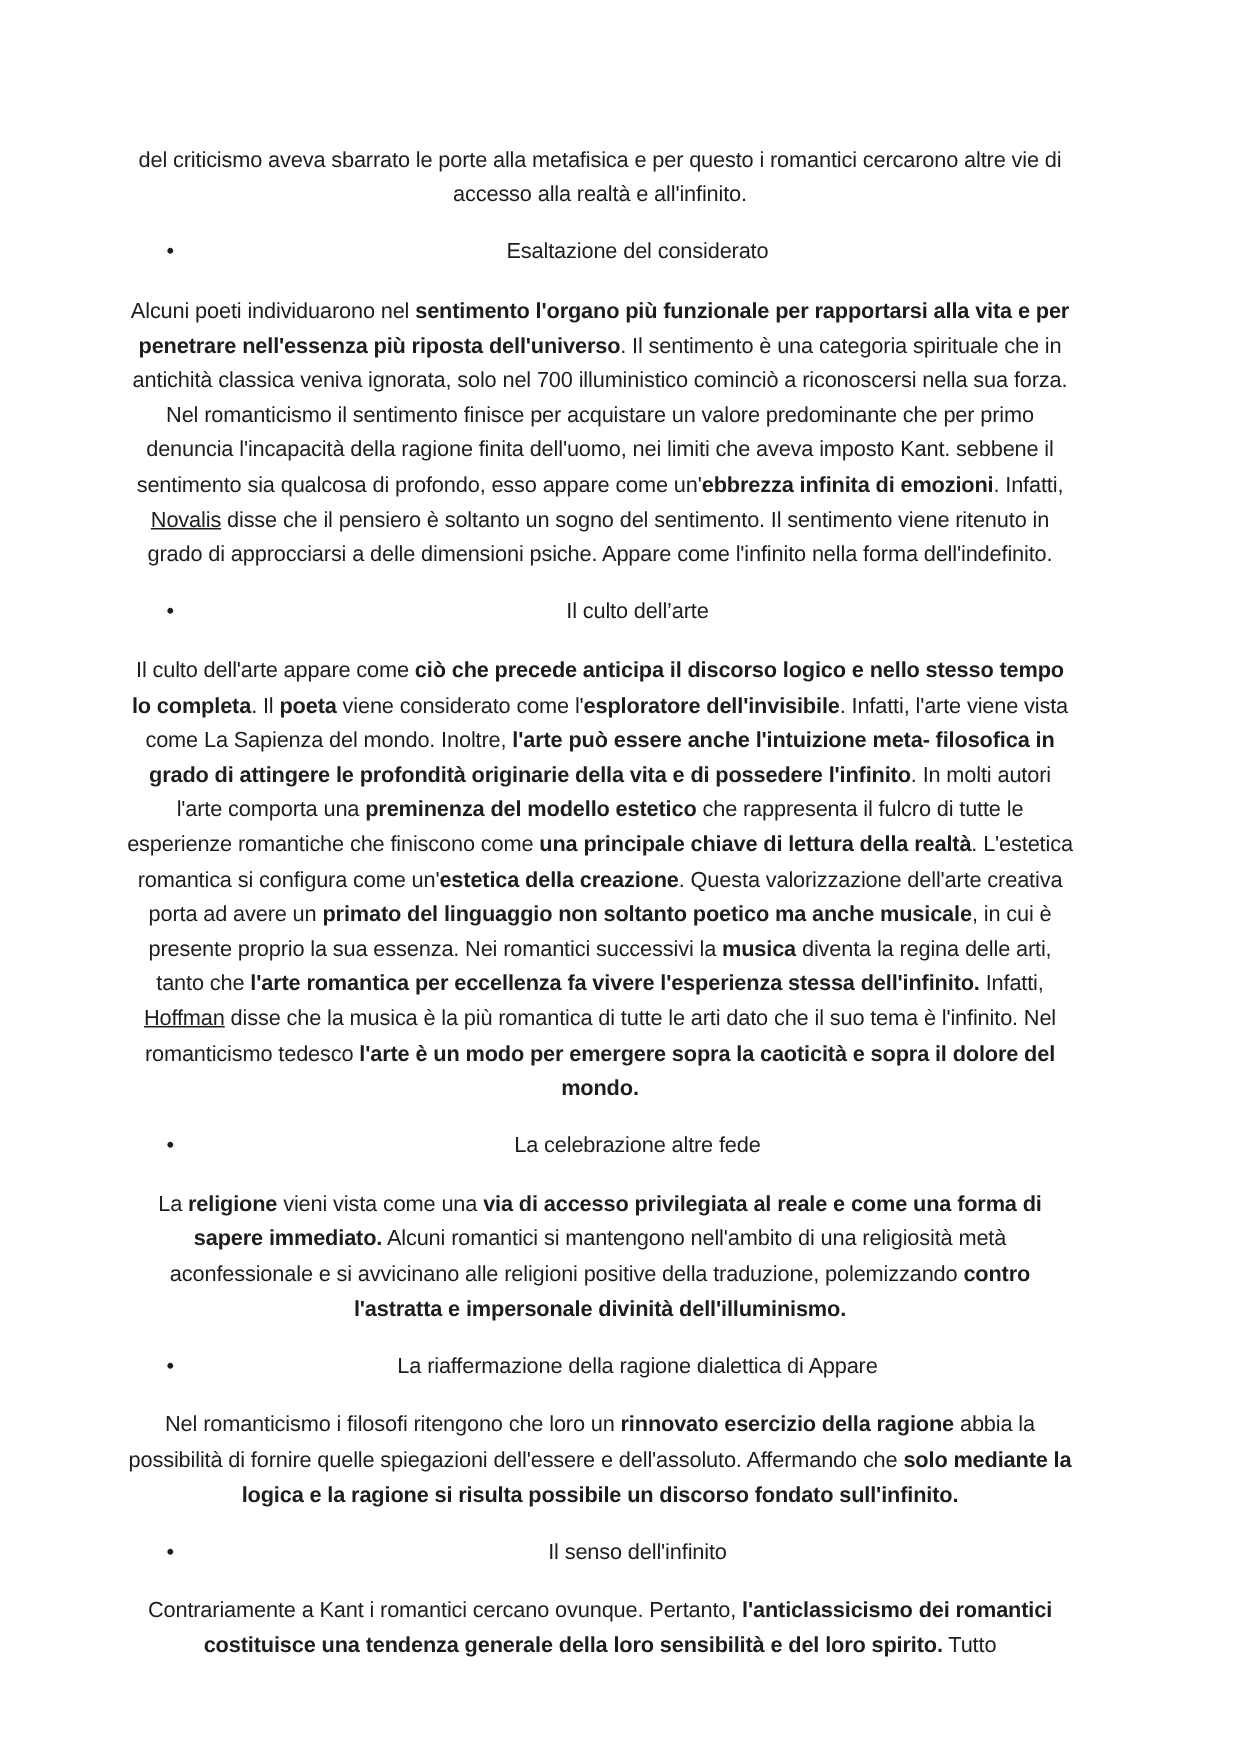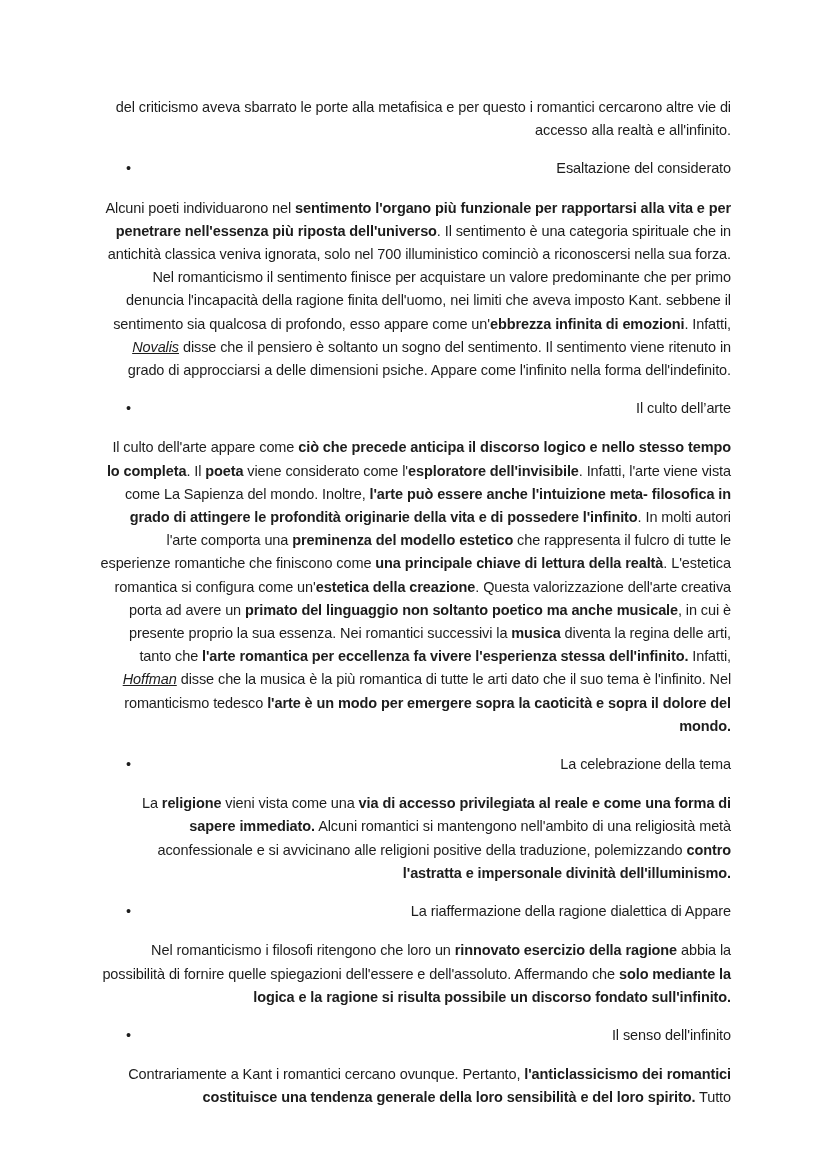--- a/index.html
+++ b/index.html
@@ -11,56 +11,56 @@
     position: relative;
     width: 828px;
     height: 1171px;
     background: #ffffff;
     overflow: hidden;
     font-family: "Liberation Sans", sans-serif;
     color: #1d1d1d;
   }
   .content {
     position: absolute;
-    left: 99px;
+    left: 84px;
     top: 96px;
     width: 632px;
     font-size: 14.5px;
     line-height: 23.2px;
     letter-spacing: -0.1px;
-    text-align: right;
+    text-align: center;
   }
   .para {
     margin: 0 0 15px 0;
   }
   .bullet-item {
     position: relative;
     margin: 3px 0 16px 0;
     padding-left: 50px;
   }
   .bullet-dot {
     position: absolute;
     left: 27px;
     top: 0;
     font-size: 14.5px;
   }
   .b { font-weight: 700; }
-  .i { font-style: italic; }
+  .i { }
   .u { text-decoration: underline; }
 </style>
 </head>
 <body>
 
 <div class="page">
   <div class="content" id="doc-content">
       <p class="para"><span>del criticismo aveva sbarrato le porte alla metafisica e per questo i romantici cercarono altre vie di accesso alla realtà e all'infinito.</span></p>
       <div class="bullet-item"><span class="bullet-dot">•</span><span class="bullet-text"><span>Esaltazione del considerato</span></span></div>
       <p class="para"><span>Alcuni poeti individuarono nel </span><span class="b">sentimento l'organo più funzionale per rapportarsi alla vita e per penetrare nell'essenza più riposta dell'universo</span><span>. Il sentimento è una categoria spirituale che in antichità classica veniva ignorata, solo nel 700 illuministico cominciò a riconoscersi nella sua forza. Nel romanticismo il sentimento finisce per acquistare un valore predominante che per primo denuncia l'incapacità della ragione finita dell'uomo, nei limiti che aveva imposto Kant. sebbene il sentimento sia qualcosa di profondo, esso appare come un'</span><span class="b">ebbrezza infinita di emozioni</span><span>. Infatti, </span><span class="i u">Novalis</span><span> disse che il pensiero è soltanto un sogno del sentimento. Il sentimento viene ritenuto in grado di approcciarsi a delle dimensioni psiche. Appare come l'infinito nella forma dell'indefinito.</span></p>
       <div class="bullet-item"><span class="bullet-dot">•</span><span class="bullet-text"><span>Il culto dell’arte</span></span></div>
       <p class="para"><span>Il culto dell'arte appare come </span><span class="b">ciò che precede anticipa il discorso logico e nello stesso tempo lo completa</span><span>. Il </span><span class="b">poeta</span><span> viene considerato come l'</span><span class="b">esploratore dell'invisibile</span><span>. Infatti, l'arte viene vista come La Sapienza del mondo. Inoltre, </span><span class="b">l'arte può essere anche l'intuizione meta- filosofica in grado di attingere le profondità originarie della vita e di possedere l'infinito</span><span>. In molti autori l'arte comporta una </span><span class="b">preminenza del modello estetico</span><span> che rappresenta il fulcro di tutte le esperienze romantiche che finiscono come </span><span class="b">una principale chiave di lettura della realtà</span><span>. L'estetica romantica si configura come un'</span><span class="b">estetica della creazione</span><span>. Questa valorizzazione dell'arte creativa porta ad avere un </span><span class="b">primato del linguaggio non soltanto poetico ma anche musicale</span><span>, in cui è presente proprio la sua essenza. Nei romantici successivi la </span><span class="b">musica</span><span> diventa la regina delle arti, tanto che </span><span class="b">l'arte romantica per eccellenza fa vivere l'esperienza stessa dell'infinito.</span><span> Infatti, </span><span class="i u">Hoffman</span><span> disse che la musica è la più romantica di tutte le arti dato che il suo tema è l'infinito. Nel romanticismo tedesco </span><span class="b">l'arte è un modo per emergere sopra la caoticità e sopra il dolore del mondo.</span></p>
-      <div class="bullet-item"><span class="bullet-dot">•</span><span class="bullet-text"><span>La celebrazione della tema</span></span></div>
+      <div class="bullet-item"><span class="bullet-dot">•</span><span class="bullet-text"><span>La celebrazione altre fede</span></span></div>
       <p class="para"><span>La </span><span class="b">religione</span><span> vieni vista come una </span><span class="b">via di accesso privilegiata al reale e come una forma di sapere immediato.</span><span> Alcuni romantici si mantengono nell'ambito di una religiosità metà aconfessionale e si avvicinano alle religioni positive della traduzione, polemizzando </span><span class="b">contro l'astratta e impersonale divinità dell'illuminismo.</span></p>
       <div class="bullet-item"><span class="bullet-dot">•</span><span class="bullet-text"><span>La riaffermazione della ragione dialettica di Appare</span></span></div>
       <p class="para"><span>Nel romanticismo i filosofi ritengono che loro un </span><span class="b">rinnovato esercizio della ragione</span><span> abbia la possibilità di fornire quelle spiegazioni dell'essere e dell'assoluto. Affermando che </span><span class="b">solo mediante la logica e la ragione si risulta possibile un discorso fondato sull'infinito.</span></p>
       <div class="bullet-item"><span class="bullet-dot">•</span><span class="bullet-text"><span>Il senso dell'infinito</span></span></div>
       <p class="para"><span>Contrariamente a Kant i romantici cercano ovunque. Pertanto, </span><span class="b">l'anticlassicismo dei romantici costituisce una tendenza generale della loro sensibilità e del loro spirito.</span><span> Tutto</span></p>
     </div>
 </div>
 
 </body></html>

